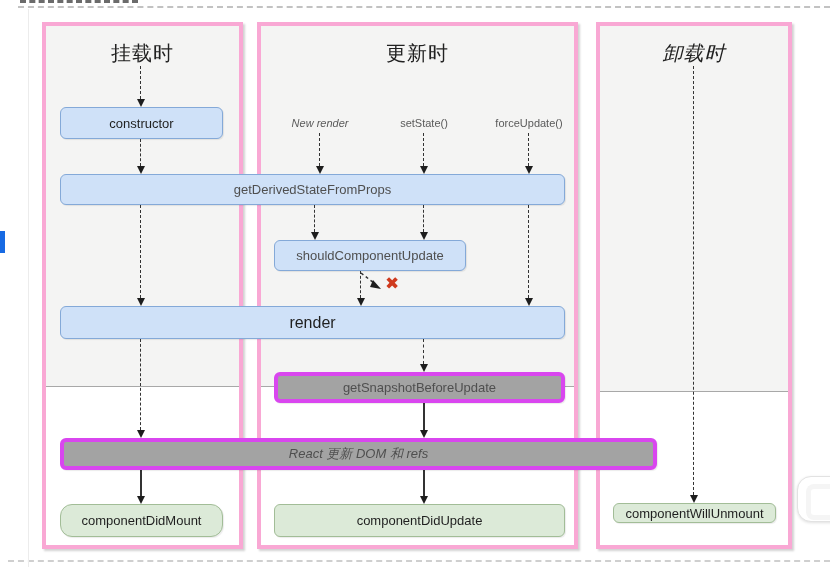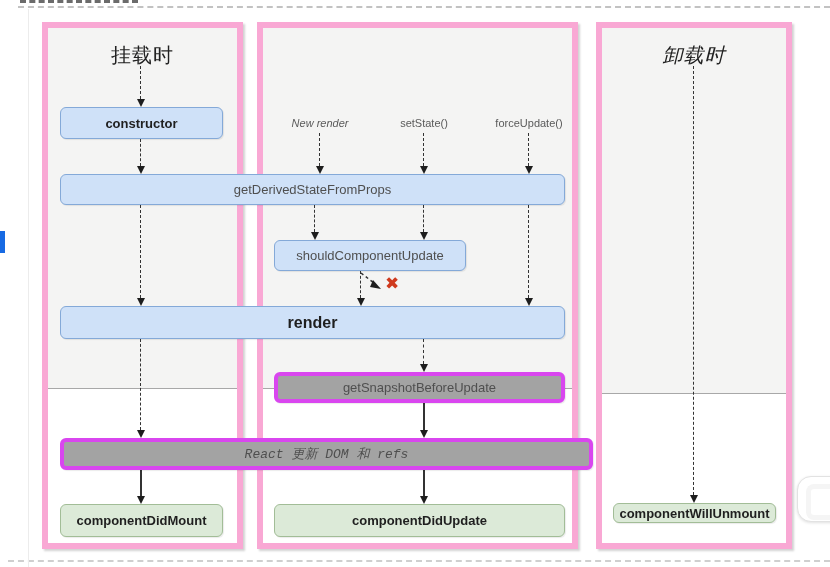--- a/index.html
+++ b/index.html
@@ -11,30 +11,30 @@
   
   .top-dash{position:absolute;left:18px;top:6px;width:812px;height:0;border-top:2px dashed #c2c2c2;}
   .bottom-dash{position:absolute;left:8px;top:560px;width:822px;height:0;border-top:2px dashed #cfcfcf;}
   .cut-text{position:absolute;left:20px;top:0;width:118px;height:0;border-top:3px dashed #6b6b6b;}
   .vline{position:absolute;left:28px;top:9px;width:1px;height:558px;background:#ececec;}
   .blue-bar{position:absolute;left:0;top:231px;width:5px;height:22px;}
   .float-widget{position:absolute;left:797px;top:476px;width:48px;height:44px;background:#ffffff;border:1px solid #e2e2e2;border-radius:14px;box-shadow:0 1px 3px rgba(0,0,0,0.12);}
   .float-widget .inner{position:absolute;left:8px;top:7px;width:22px;height:26px;border:5px solid #f5f5f5;border-radius:8px;border-right-color:#fff;}
 
   
-  .panel{position:absolute;top:22px;height:527px;background:#ffffff;border:6px solid #f9a8d4;box-shadow:2px 2px 2px rgba(0,0,0,0.18);box-sizing:border-box;}
+  .panel{position:absolute;top:22px;height:527px;background:#ffffff;border:4px solid #f9a8d4;box-shadow:2px 2px 2px rgba(0,0,0,0.18);box-sizing:border-box;}
   .panel .phase-top{position:absolute;left:0;top:0;width:100%;height:361px;background:#f4f4f3;border-bottom:1px solid #a8a8a8;box-sizing:border-box;}
   .panel-title{position:absolute;top:14px;left:0;width:100%;text-align:center;font-size:20px;color:#212121;font-weight:500;letter-spacing:1px;}
 
   
   .node{position:absolute;border-radius:6px;display:flex;align-items:center;justify-content:center;box-sizing:border-box;z-index:5;box-shadow:1px 1px 1px rgba(0,0,0,0.08);}
   .node.blue{background:#cfe1f8;border:1px solid #84a9d8;}
   .node.yellow{background:#a3a3a3;border:4px solid #d946ef;}
   .node.green{background:#dcead8;border:1px solid #a2bd97;}
-  .t-bold{font-size:13px;font-weight:bold;color:#1f1f1f;}
+  .t-bold{font-size:13px;font-weight:normal;color:#1f1f1f;}
   .t-gray{font-size:13px;color:#4f4f4f;}
   .t-italic{font-size:13px;color:#4f4f4f;font-style:italic;}
 
   
   .trigger{position:absolute;top:117px;transform:translateX(-50%);font-size:11px;color:#5a5a5a;white-space:nowrap;z-index:4;}
   .trigger.italic{font-style:italic;}
 
   
   .vdash{position:absolute;width:0;border-left:1.5px dashed #333333;z-index:3;}
   .vsolid{position:absolute;width:1.5px;background:#333333;z-index:3;}
@@ -53,20 +53,21 @@
 <div class="float-widget">
     <div class="inner"></div>
   </div>
 
 <div class="panel" style="left:42px;width:201px;">
   <div class="phase-top"></div>
   <div class="panel-title">挂载时</div>
 </div>
 <div class="panel" style="left:257px;width:321px;">
   <div class="phase-top"></div>
+  <div class="panel-title">更新时</div>
 </div>
 <div class="panel" style="left:596px;width:196px;font-style:italic;">
   <div class="phase-top" style="height:366px;"></div>
   <div class="panel-title">卸载时</div>
 </div>
 
 <div class="trigger italic" style="left:320px;">New render</div>
 <div class="trigger" style="left:424px;">setState()</div>
 <div class="trigger" style="left:529px;">forceUpdate()</div>
 
@@ -137,25 +138,25 @@
   </div>
 
 <div class="node blue t-bold" style="left:60px;top:306px;width:505px;height:33px;font-size:16px;">
     <span>render</span>
   </div>
 
 <div class="node yellow t-gray" style="left:274px;top:372px;width:291px;height:31px;">
     <span>getSnapshotBeforeUpdate</span>
   </div>
 
-<div class="node yellow t-italic" style="left:60px;top:438px;width:533px;height:32px;font-family:Liberation Mono, monospace;">
+<div class="node yellow t-italic" style="left:60px;top:438px;width:597px;height:32px;">
     <span>React 更新 DOM 和 refs</span>
   </div>
 
-<div class="node green t-bold" style="left:60px;top:504px;width:163px;height:33px;">
+<div class="node green t-bold" style="left:60px;top:504px;width:163px;height:33px;border-radius:12px;">
     <span>componentDidMount</span>
   </div>
 
 <div class="node green t-bold" style="left:274px;top:504px;width:291px;height:33px;">
     <span>componentDidUpdate</span>
   </div>
 
 <div class="node green t-bold" style="left:613px;top:503px;width:163px;height:20px;">
     <span>componentWillUnmount</span>
   </div>

